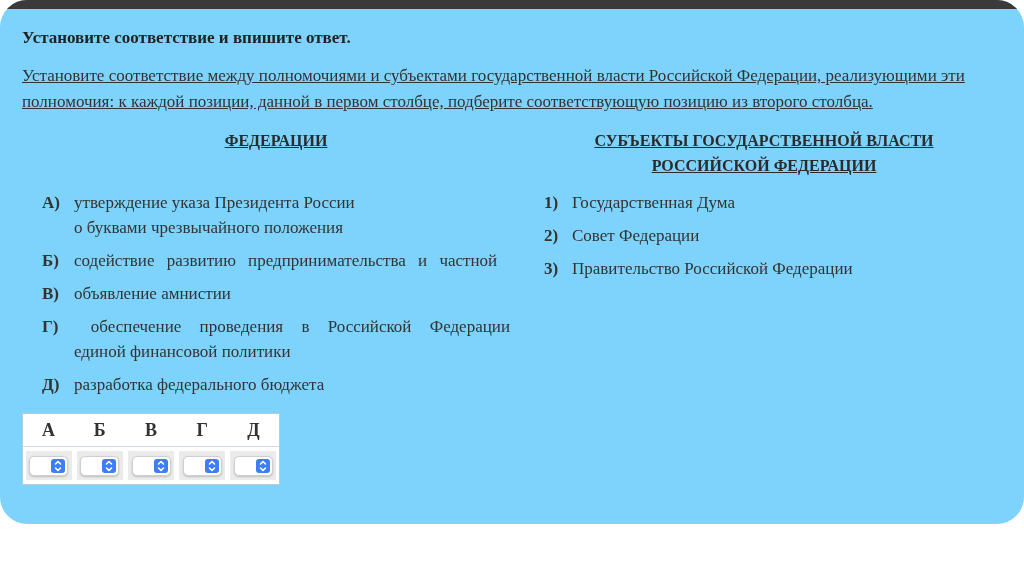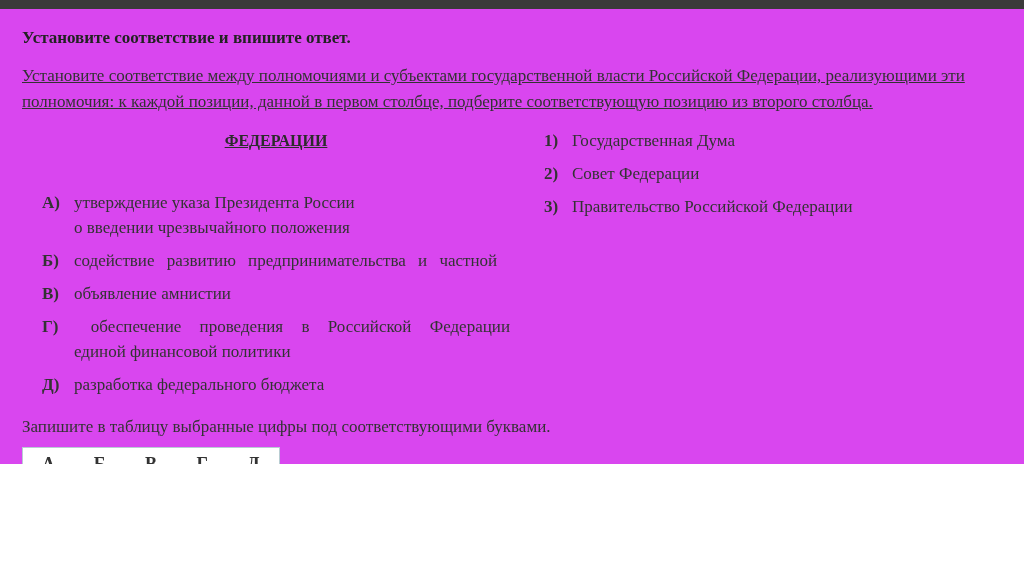--- a/index.html
+++ b/index.html
@@ -1,18 +1,18 @@
 <!DOCTYPE html>
 <html lang="ru"><head>
 <meta charset="utf-8">
 <style>
   * { margin:0; padding:0; box-sizing:border-box; }
   html,body { background:#ffffff; }
   body { font-family:"Liberation Serif","DejaVu Serif",serif; color:#333; }
-  .page { position:relative; width:1024px; height:464px; background:#d946ef; overflow:hidden; }
+  .page { position:relative; width:1024px; height:524px; background:#7dd3fc; overflow:hidden;border-radius:27px; }
 
   .top-bar { width:100%; height:9px; background:#3a3a3a; }
 
   .content { padding:0 28px 0 22px; }
 
   .title { margin-top:17px; font-size:17px; line-height:24px; font-weight:bold; color:#222; }
 
   .intro { margin-top:13px; font-size:17px; line-height:26px; max-width:980px; color:#333;text-decoration:underline; }
 
   .columns { display:flex; margin-top:13px; }
@@ -61,21 +61,21 @@
 
       <div class="col-left">
         <div class="col-header">
           <span class="hl">ФЕДЕРАЦИИ</span>
         </div>
 
         <div class="item">
           <span class="lbl">А)</span>
           <span class="txt">
             <span class="ln">утверждение указа Президента России</span>
-            <span class="ln">о введении чрезвычайного положения</span>
+            <span class="ln">о буквами чрезвычайного положения</span>
           </span>
         </div>
 
         <div class="item">
           <span class="lbl">Б)</span>
           <span class="txt">
             <span class="ln st8">содействие развитию предпринимательства и частной</span>
           </span>
         </div>
 
@@ -96,38 +96,41 @@
 
         <div class="item">
           <span class="lbl">Д)</span>
           <span class="txt">
             <span class="ln">разработка федерального бюджета</span>
           </span>
         </div>
       </div>
 
       <div class="col-right">
+        <div class="col-header">
+          <span class="hl ln">СУБЪЕКТЫ ГОСУДАРСТВЕННОЙ ВЛАСТИ</span>
+          <span class="hl ln">РОССИЙСКОЙ ФЕДЕРАЦИИ</span>
+        </div>
 
         <div class="item">
           <span class="lbl">1)</span>
           <span class="txt">Государственная Дума</span>
         </div>
         <div class="item">
           <span class="lbl">2)</span>
           <span class="txt">Совет Федерации</span>
         </div>
         <div class="item">
           <span class="lbl">3)</span>
           <span class="txt">Правительство Российской Федерации</span>
         </div>
       </div>
 
     </div>
 
-    <div class="write-note">Запишите в таблицу выбранные цифры под соответствующими буквами.</div>
 
     <div class="answer-table">
       <div class="at-head">
         <div class="hcell">А</div>
         <div class="hcell">Б</div>
         <div class="hcell">В</div>
         <div class="hcell">Г</div>
         <div class="hcell">Д</div>
       </div>
       <div class="at-row">

